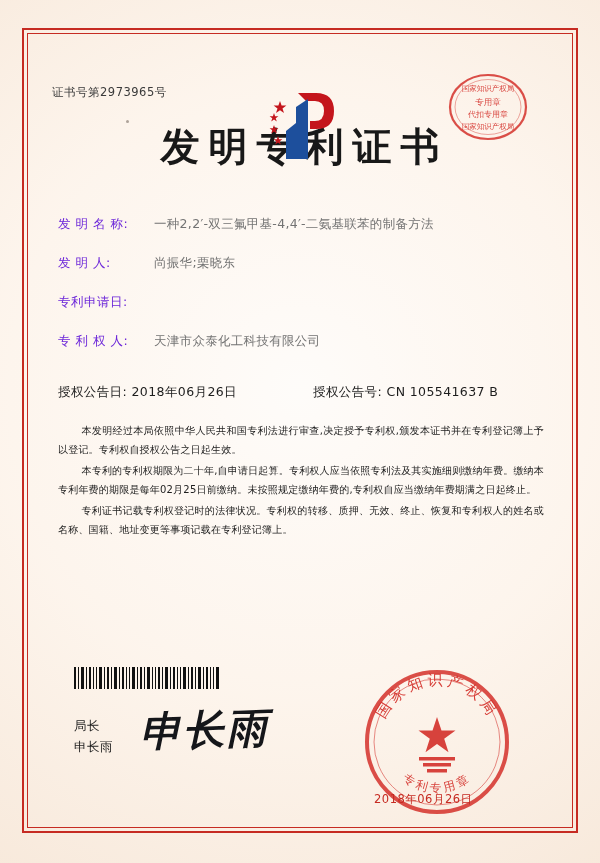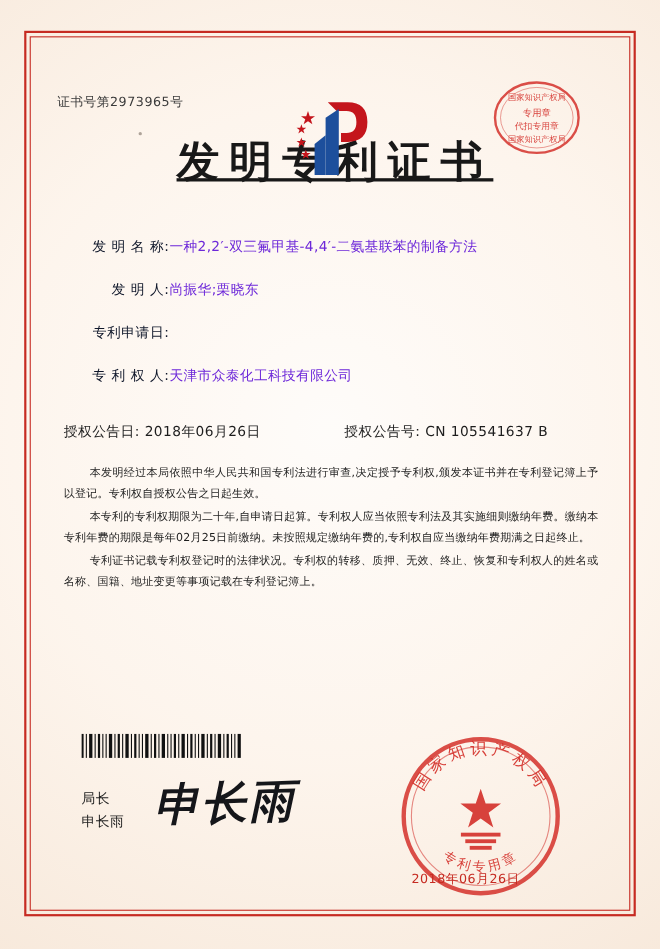--- a/index.html
+++ b/index.html
@@ -76,45 +76,43 @@
 
   .title {
     text-align: center;
     margin-top: 20px;
     font-family: "DejaVu Sans", "Liberation Sans", sans-serif;
     font-size: 39px;
     font-weight: bold;
     letter-spacing: 9px;
     color: #181818;
     text-indent: 9px;
-    text-decoration: underline;
   }
 
   .fields {
     margin-top: 42px;
     padding-left: 6px;
   }
   .field-row {
     display: flex;
     align-items: baseline;
     margin-bottom: 22px;
     font-size: 12.5px;
     color: #1d1d1d;
   }
   .field-label {
     width: 96px;
     flex: none;
     letter-spacing: 0.5px;
-    color: #0f172a;
-    text-align: right;
+    color: #6d28d9;
   }
   .field-value {
     flex: 1;
     letter-spacing: 0.3px;
-    color: #6d28d9;
+    color: #737373;
   }
 
   .pub-row {
     display: flex;
     margin-top: 34px;
     font-size: 12.5px;
     color: #1d1d1d;
     padding-left: 6px;
   }
   .pub-left { width: 255px; letter-spacing: 0.4px;}

